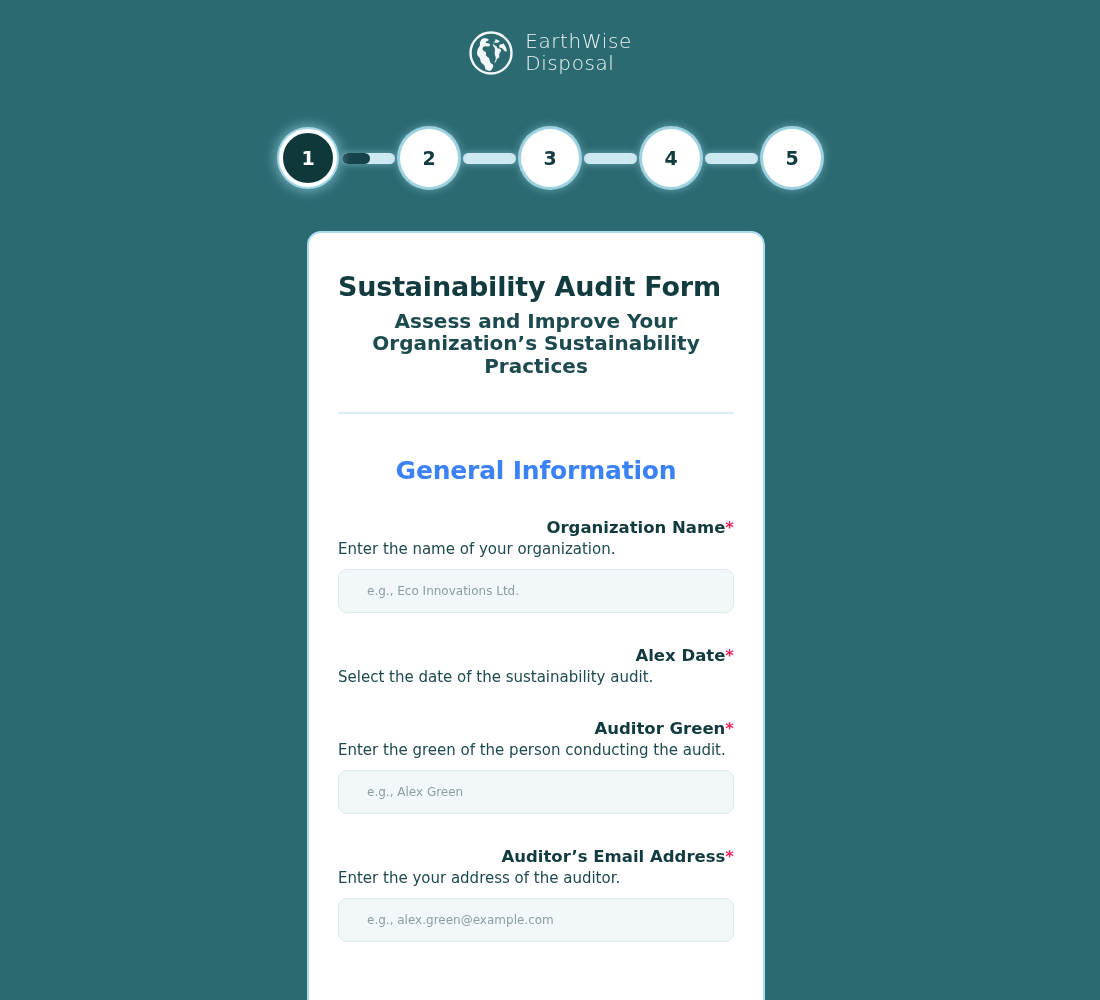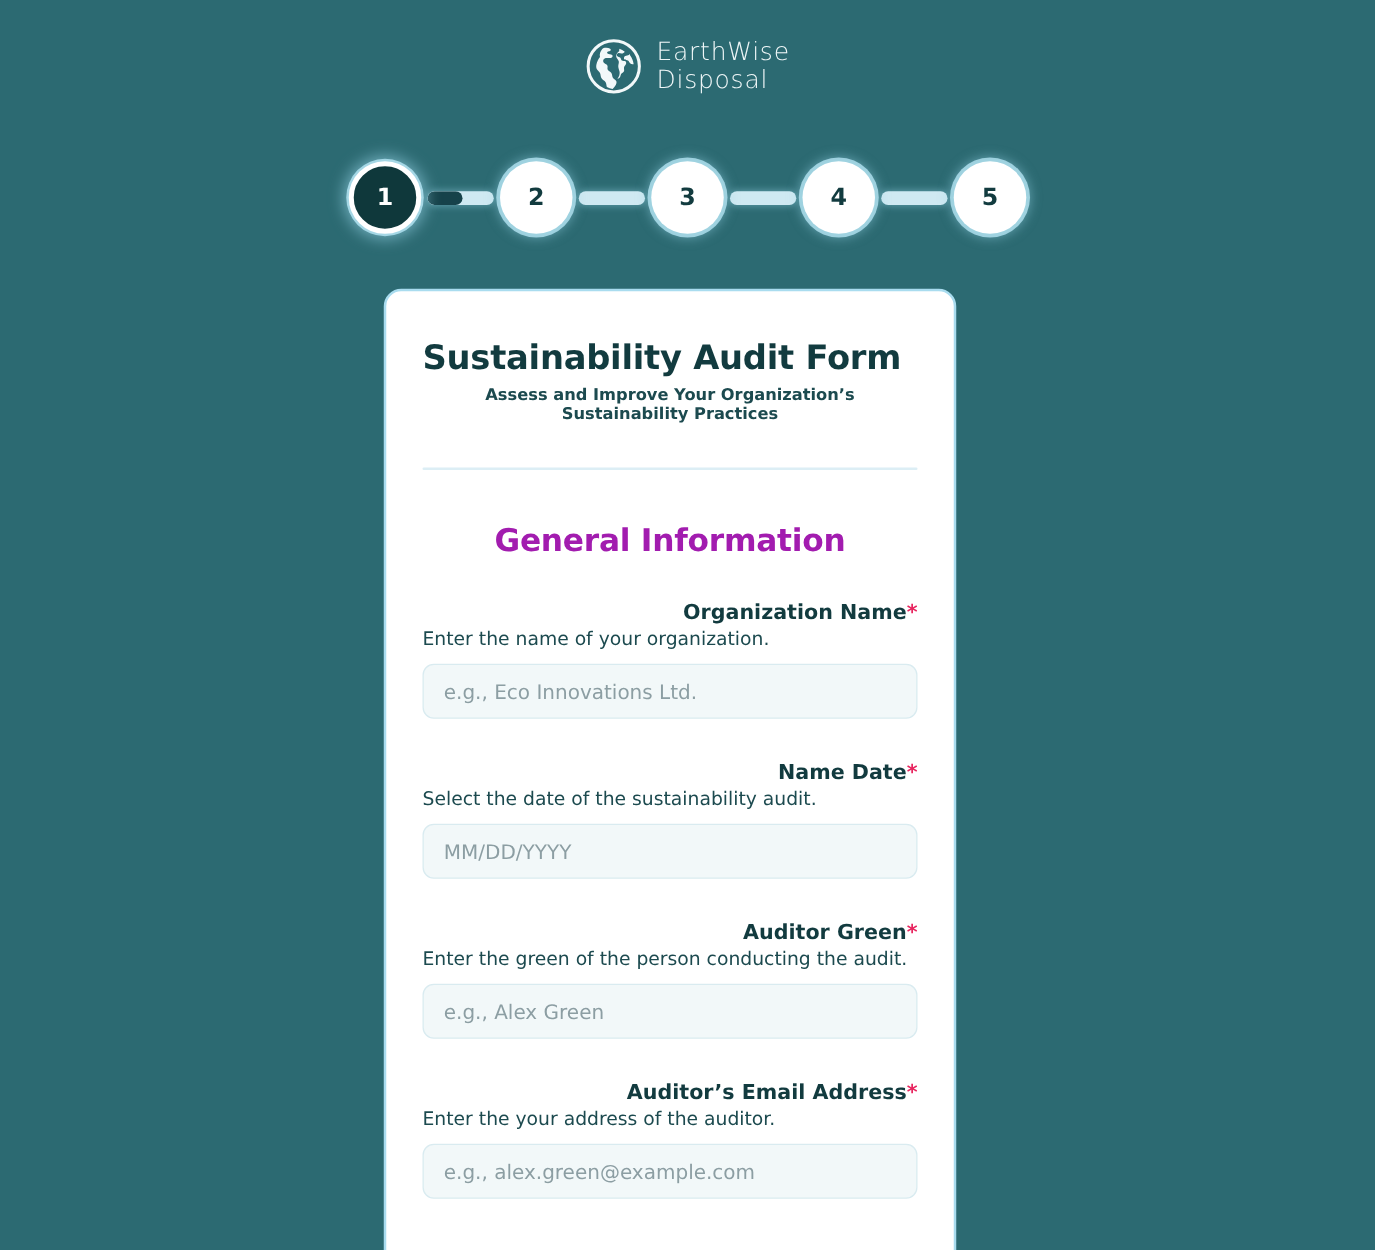--- a/index.html
+++ b/index.html
@@ -127,41 +127,41 @@
     text-align: left;
     font-size: 27px;
     font-weight: 700;
     color: #123b3f;
     letter-spacing: -0.2px;
     font-family: "DejaVu Sans", sans-serif;
   }
 
   .form-subtitle {
     text-align: center;
-    font-size: 13px;
+    font-size: 20px;
     font-weight: 600;
     color: #1c4a4f;
     line-height: 1.12;
     margin-top: 8px;
     padding: 0 6px;
     font-family: "DejaVu Sans", sans-serif;
   }
 
   .divider {
     height: 2px;
     background: #dceef5;
     margin: 35px 0 0 0;
     border-radius: 2px;
   }
 
   .section-title {
     text-align: center;
     font-size: 25px;
     font-weight: 700;
-    color: #a21caf;
+    color: #3b82f6;
     margin-top: 42px;
     letter-spacing: -0.2px;
     font-family: "DejaVu Sans", sans-serif;
   }
 
   .field {
     margin-top: 33px;
   }
 
   .field-label {
@@ -185,25 +185,25 @@
     line-height: 1.15;
     margin-top: 3px;
     font-family: "DejaVu Sans", sans-serif;
   }
 
   .field-input {
     display: block;
     width: 100%;
     height: 44px;
     margin-top: 11px;
-    padding: 0 16px;
+    padding: 0 28px;
     background: #f2f8f9;
     border: 1.5px solid #d9ebf0;
     border-radius: 9px;
-    font-size: 16px;
+    font-size: 12px;
     color: #123b3f;
     font-family: "DejaVu Sans", sans-serif;
     outline: none;
   }
 
   .field-input::placeholder {
     color: #8c9ea3;
     opacity: 1;
   }
 </style>
@@ -281,24 +281,23 @@
     <div class="field">
       <div class="field-label">
         <span>Organization Name</span><span class="required-star">*</span>
       </div>
       <div class="field-help">Enter the name of your organization.</div>
       <input class="field-input" type="text" placeholder="e.g., Eco Innovations Ltd." value="" style="">
     </div>
 
     <div class="field">
       <div class="field-label">
-        <span>Name Date</span><span class="required-star">*</span>
+        <span>Alex Date</span><span class="required-star">*</span>
       </div>
       <div class="field-help">Select the date of the sustainability audit.</div>
-      <input class="field-input" type="text" placeholder="MM/DD/YYYY" value="" style="">
     </div>
 
     <div class="field">
       <div class="field-label">
         <span>Auditor Green</span><span class="required-star">*</span>
       </div>
       <div class="field-help">Enter the green of the person conducting the audit.</div>
       <input class="field-input" type="text" placeholder="e.g., Alex Green" value="" style="">
     </div>
 

